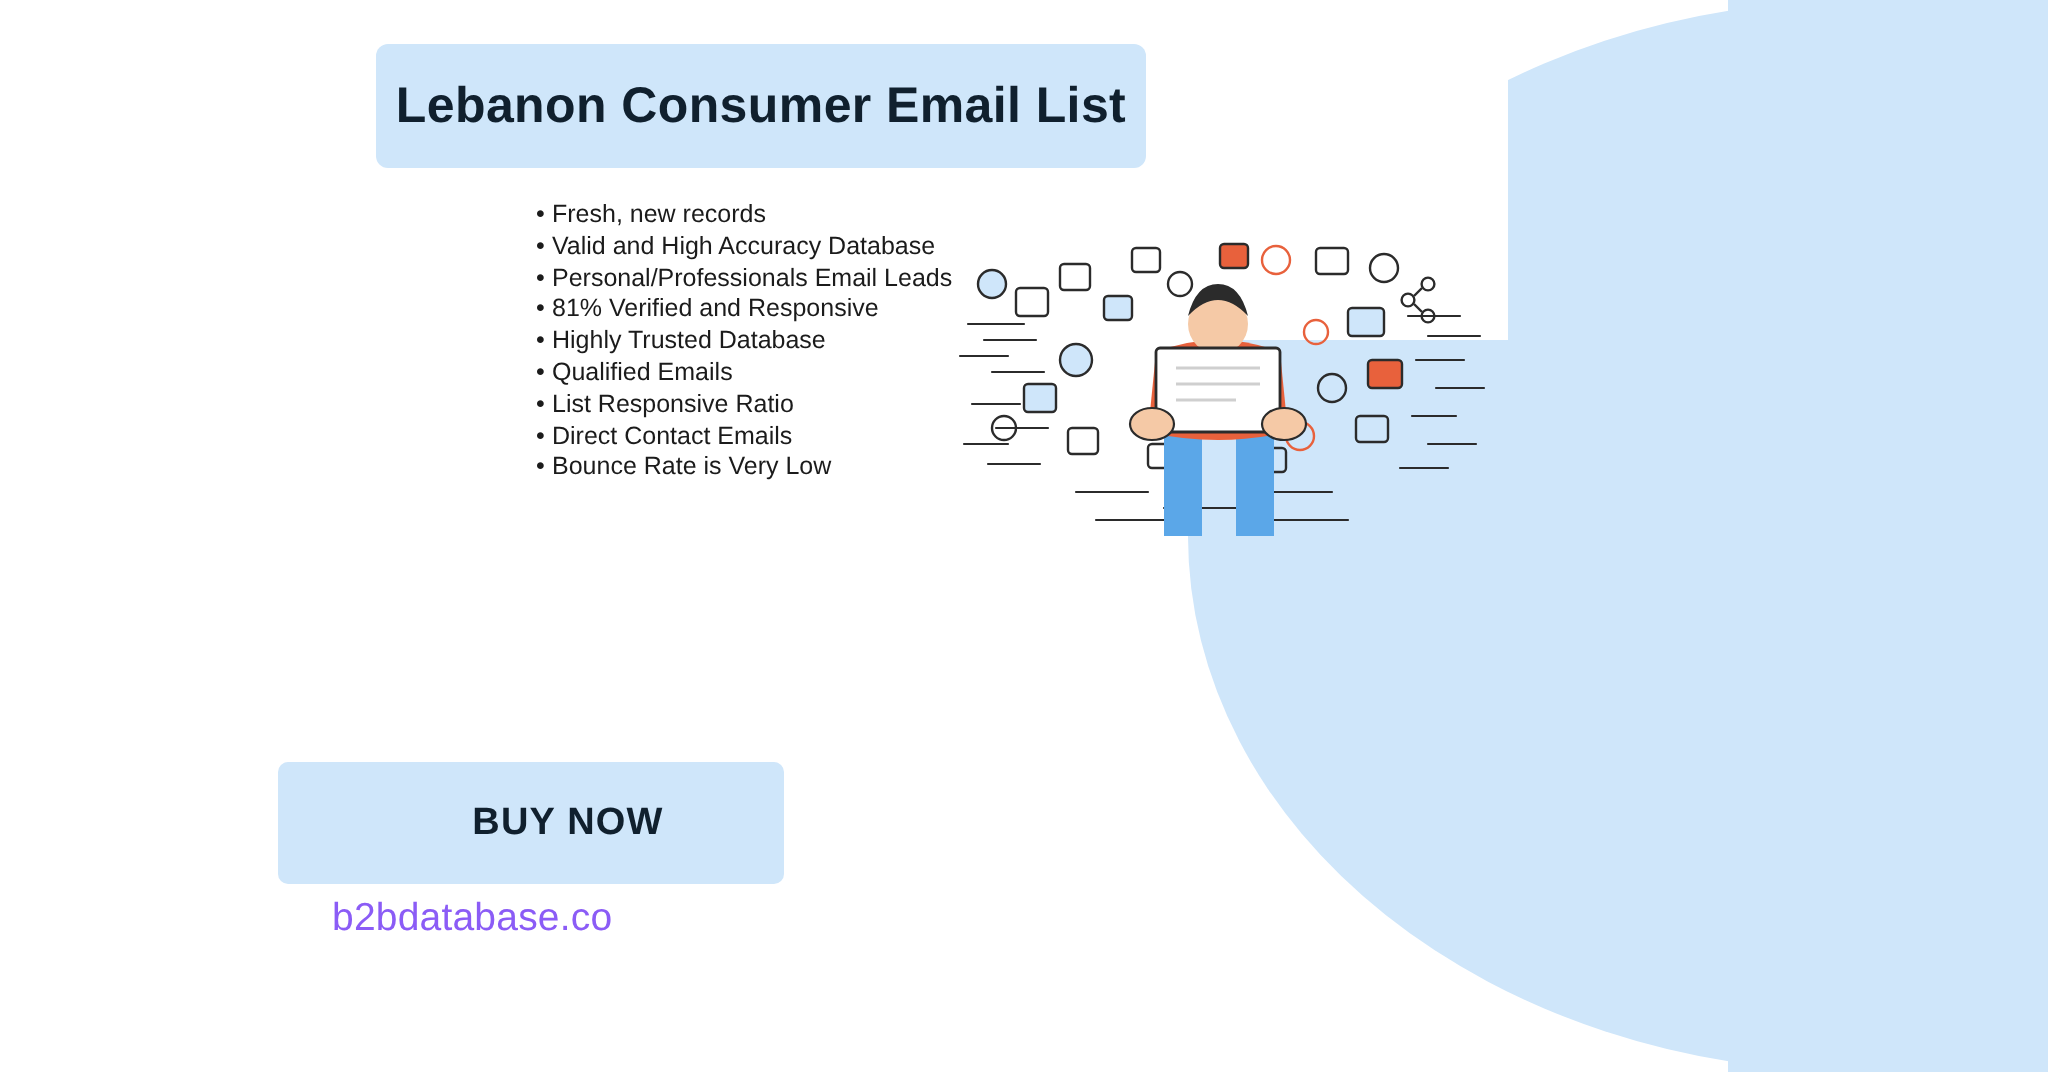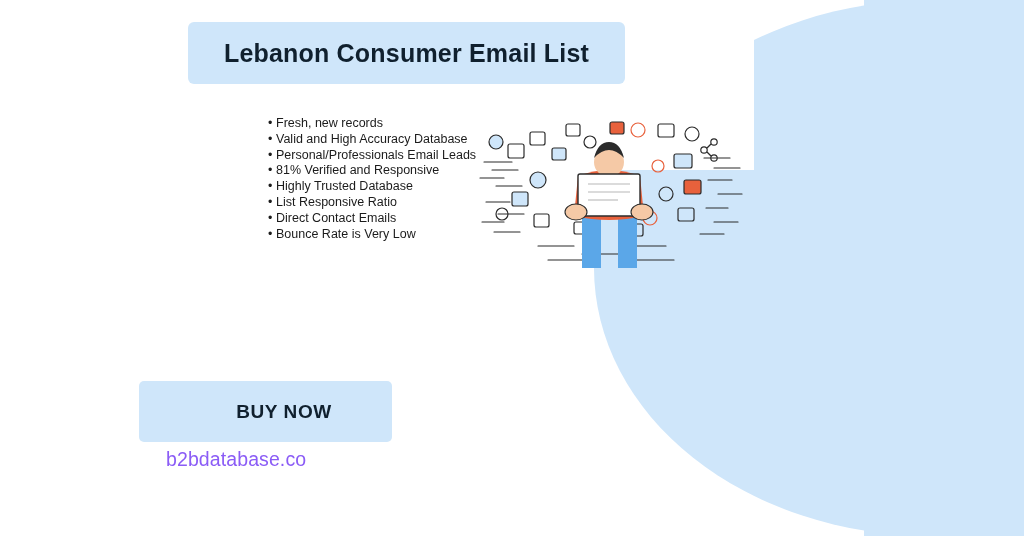--- a/index.html
+++ b/index.html
@@ -47,41 +47,41 @@
     height: 210px;
     background: #ffffff;
     border-bottom-left-radius: 170px 140px;
   }
 
   
   .title-card {
     position: absolute;
     left: 188px;
     top: 22px;
-    width: 437px;
+    width: 385px;
     height: 62px;
     background: #cfe6fa;
     border-radius: 6px;
     display: flex;
     align-items: center;
     justify-content: center;
   }
   .title-card .title-text {
     font-size: 25px;
     font-weight: bold;
     color: #10202e;
     letter-spacing: 0.2px;
     white-space: nowrap;
   }
 
   
   .features {
     position: absolute;
     left: 268px;
-    top: 116px;
+    top: 100px;
     width: 230px;
   }
   .feature-item {
     font-size: 12.5px;
     color: #1b1b1b;
     line-height: 15.3px;
     margin-bottom: 0.5px;
     white-space: nowrap;
   }
   .feature-item .bullet {
@@ -148,20 +148,21 @@
   <div class="title-card">
     <span class="title-text">Lebanon Consumer Email List</span>
   </div>
 
   <div class="features">
     <div class="feature-item"><span class="bullet">•</span><span>Fresh, new records</span></div>
     <div class="feature-item"><span class="bullet">•</span><span>Valid and High Accuracy Database</span></div>
     <div class="feature-item"><span class="bullet">•</span><span>Personal/Professionals Email Leads</span></div>
     <div class="feature-item"><span class="bullet">•</span><span>81% Verified and Responsive</span></div>
     <div class="feature-item"><span class="bullet">•</span><span>Highly Trusted Database</span></div>
+    <div class="feature-item"><span class="bullet">•</span><span>Qualified Emails</span></div>
     <div class="feature-item"><span class="bullet">•</span><span>List Responsive Ratio</span></div>
     <div class="feature-item"><span class="bullet">•</span><span>Direct Contact Emails</span></div>
     <div class="feature-item"><span class="bullet">•</span><span>Bounce Rate is Very Low</span></div>
   </div>
 
   <div class="illustration">
     <svg width="268" height="150" viewBox="0 0 268 150" xmlns="http://www.w3.org/2000/svg">
       <g stroke="#2b2b2b" stroke-width="1.1" fill="none" stroke-linecap="round">
 
         <line x1="6" y1="44" x2="34" y2="44"></line>

